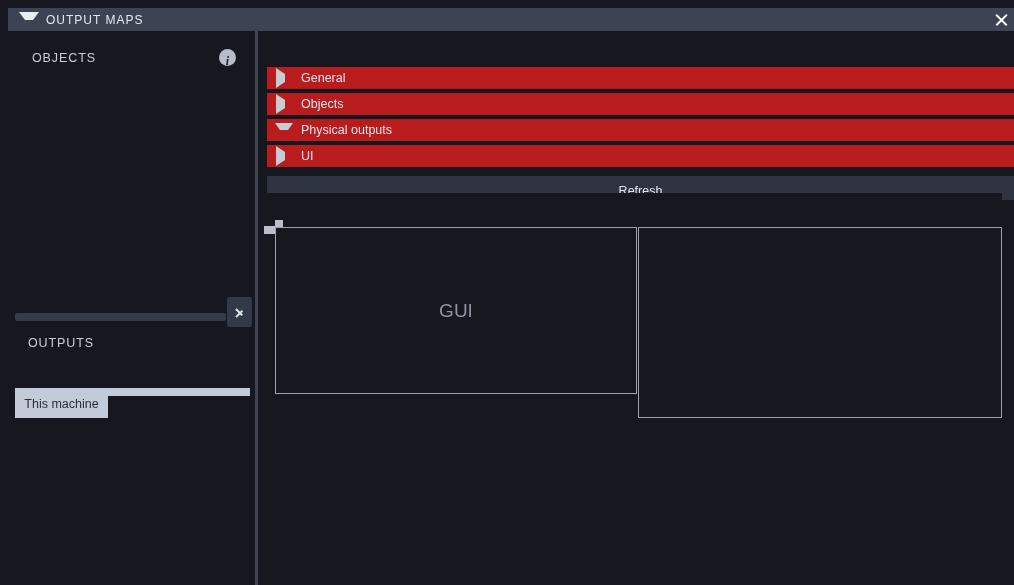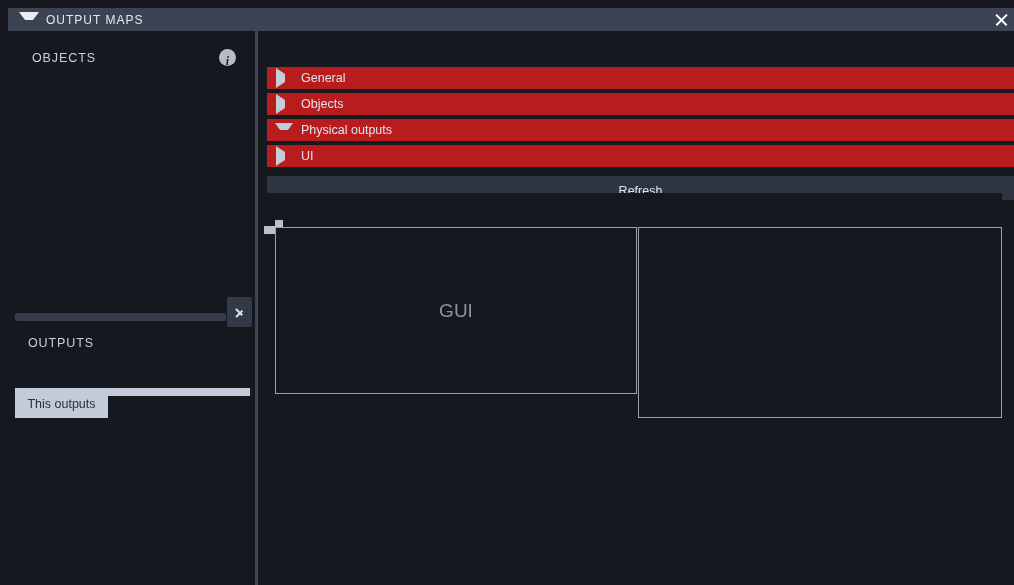--- a/index.html
+++ b/index.html
@@ -306,21 +306,21 @@
     <div class="objects-scroll-track"></div>
 
     <div class="expand-button">
       <div class="chev"></div>
     </div>
 
     <div class="outputs-label">OUTPUTS</div>
 
     <div class="outputs-tabstrip"></div>
     <div class="machine-tab">
-      <span class="machine-tab-label">This outputs</span>
+      <span class="machine-tab-label">This machine</span>
     </div>
   </div>
 
   <div class="vertical-splitter"></div>
 
   <div class="right-panel">
 
 
     <div class="accordion">
 

